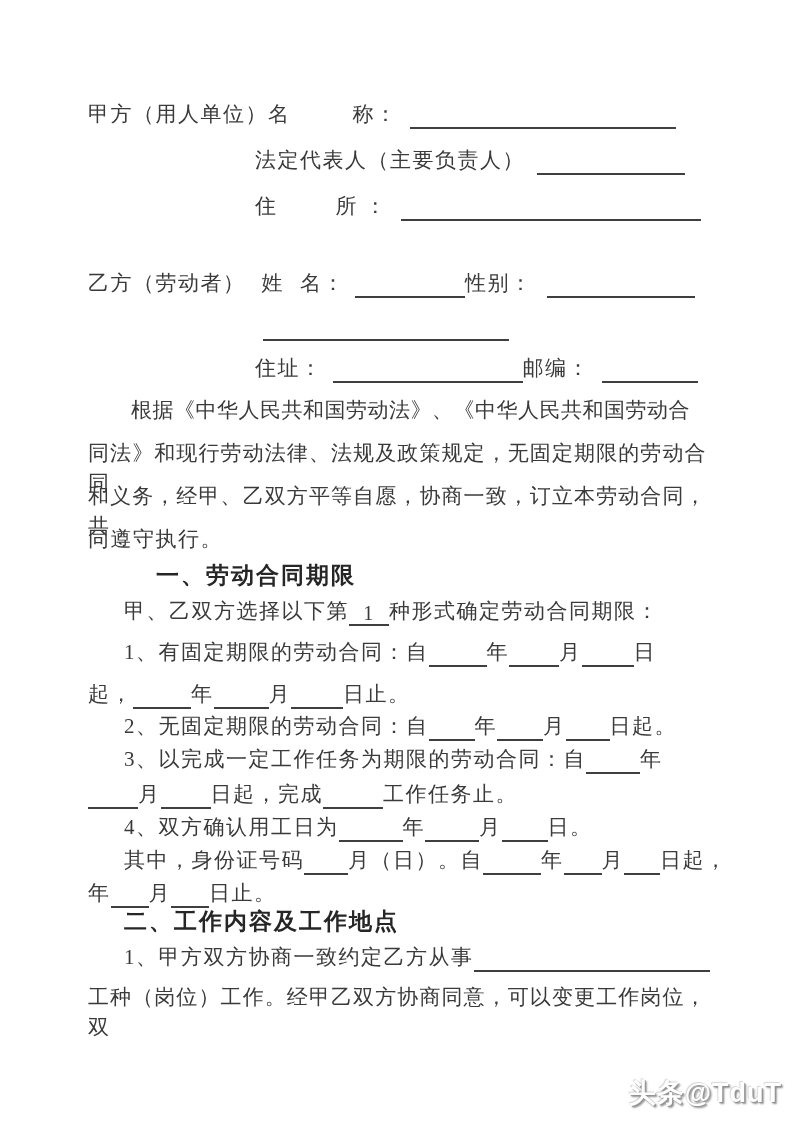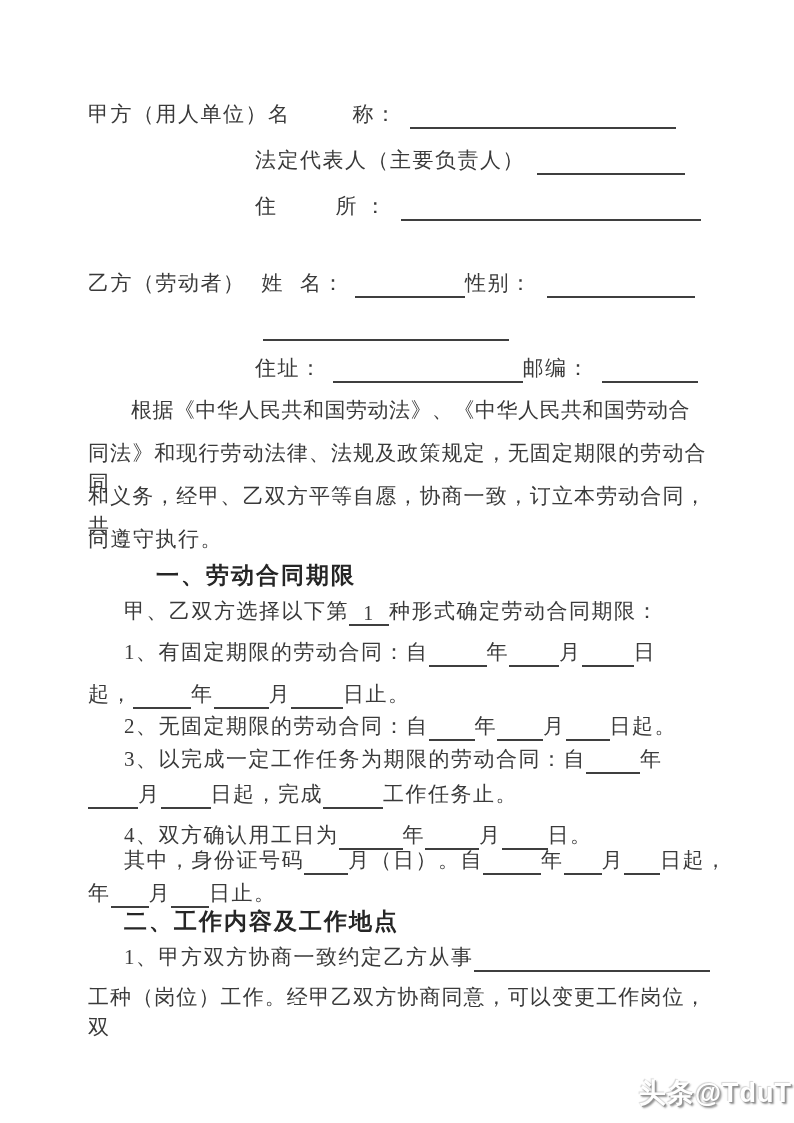--- a/index.html
+++ b/index.html
@@ -39,21 +39,21 @@
     border-bottom:2px solid #3f3f3f;
     height:24px;
     vertical-align:bottom;
     text-align:center;
     font-size:20px;
     line-height:27px;
   }
   .gap{display:inline-block;height:1px;vertical-align:bottom;}
   .watermark{
     position:absolute;
-    right:2px;
+    right:12px;
     bottom:12px;
     font-family:"Liberation Sans","DejaVu Sans",sans-serif;
     font-size:27px;
     font-weight:700;
     color:#ffffff;
     letter-spacing:1px;
     text-shadow:2px 2px 2px #8f8f8f, -1px -1px 1px #d6d6d6, 1px 1px 0 #a8a8a8;
     margin-left:48px;
   }
 </style>
@@ -72,21 +72,21 @@
       <div class="line just" style="top: 438px; left: 88px; width: 618px;"><span class="txt">同法》和现行劳动法律、法规及政策规定，无固定期限的劳动合同</span></div>
       <div class="line just" style="top: 481px; left: 88px; width: 618px;"><span class="txt">和义务，经甲、乙双方平等自愿，协商一致，订立本劳动合同，共</span></div>
       <div class="line" style="top: 524px; left: 88px;"><span class="txt">同遵守执行。</span></div>
       <div class="line heading" style="top: 560px; left: 124px; margin-left: 32px;"><span class="txt">一、劳动合同期限</span></div>
       <div class="line" style="top: 596px; left: 124px;"><span class="txt">甲、乙双方选择以下第</span><span class="blank" style="width: 40px;">1</span><span class="txt">种形式确定劳动合同期限：</span></div>
       <div class="line" style="top: 637px; left: 124px;"><span class="txt">1、有固定期限的劳动合同：自</span><span class="blank" style="width: 58px;"></span><span class="txt">年</span><span class="blank" style="width: 50px;"></span><span class="txt">月</span><span class="blank" style="width: 52px;"></span><span class="txt">日</span></div>
       <div class="line" style="top: 679px; left: 88px;"><span class="txt">起，</span><span class="blank" style="width: 58px;"></span><span class="txt">年</span><span class="blank" style="width: 55px;"></span><span class="txt">月</span><span class="blank" style="width: 52px;"></span><span class="txt">日止。</span></div>
       <div class="line" style="top: 711px; left: 124px;"><span class="txt">2、无固定期限的劳动合同：自</span><span class="blank" style="width: 46px;"></span><span class="txt">年</span><span class="blank" style="width: 46px;"></span><span class="txt">月</span><span class="blank" style="width: 44px;"></span><span class="txt">日起。</span></div>
       <div class="line" style="top: 744px; left: 124px;"><span class="txt">3、以完成一定工作任务为期限的劳动合同：自</span><span class="blank" style="width: 54px;"></span><span class="txt">年</span></div>
       <div class="line" style="top: 779px; left: 88px; text-align: center;"><span class="blank" style="width: 50px;"></span><span class="txt">月</span><span class="blank" style="width: 50px;"></span><span class="txt">日起，完成</span><span class="blank" style="width: 60px;"></span><span class="txt">工作任务止。</span></div>
-      <div class="line" style="top: 812px; left: 124px; margin-top: 8px;"><span class="txt">4、双方确认用工日为</span><span class="blank" style="width: 64px;"></span><span class="txt">年</span><span class="blank" style="width: 54px;"></span><span class="txt">月</span><span class="blank" style="width: 46px;"></span><span class="txt">日。</span></div>
+      <div class="line" style="top: 812px; left: 124px;"><span class="txt">4、双方确认用工日为</span><span class="blank" style="width: 64px;"></span><span class="txt">年</span><span class="blank" style="width: 54px;"></span><span class="txt">月</span><span class="blank" style="width: 46px;"></span><span class="txt">日。</span></div>
       <div class="line" style="top: 845px; left: 124px;"><span class="txt">其中，身份证号码</span><span class="blank" style="width: 44px;"></span><span class="txt">月（日）。自</span><span class="blank" style="width: 58px;"></span><span class="txt">年</span><span class="blank" style="width: 38px;"></span><span class="txt">月</span><span class="blank" style="width: 36px;"></span><span class="txt">日起，</span></div>
       <div class="line" style="top: 878px; left: 88px;"><span class="txt">年</span><span class="blank" style="width: 38px;"></span><span class="txt">月</span><span class="blank" style="width: 38px;"></span><span class="txt">日止。</span></div>
       <div class="line heading" style="top: 906px; left: 124px;"><span class="txt">二、工作内容及工作地点</span></div>
       <div class="line" style="top: 942px; left: 124px;"><span class="txt">1、甲方双方协商一致约定乙方从事</span><span class="blank" style="width: 236px;"></span></div>
       <div class="line just" style="top: 982px; left: 88px; width: 618px;"><span class="txt">工种（岗位）工作。经甲乙双方协商同意，可以变更工作岗位，双</span></div>
     </div>
   <div class="watermark">头条@TduT</div>
 </div>
 
 </body></html>

